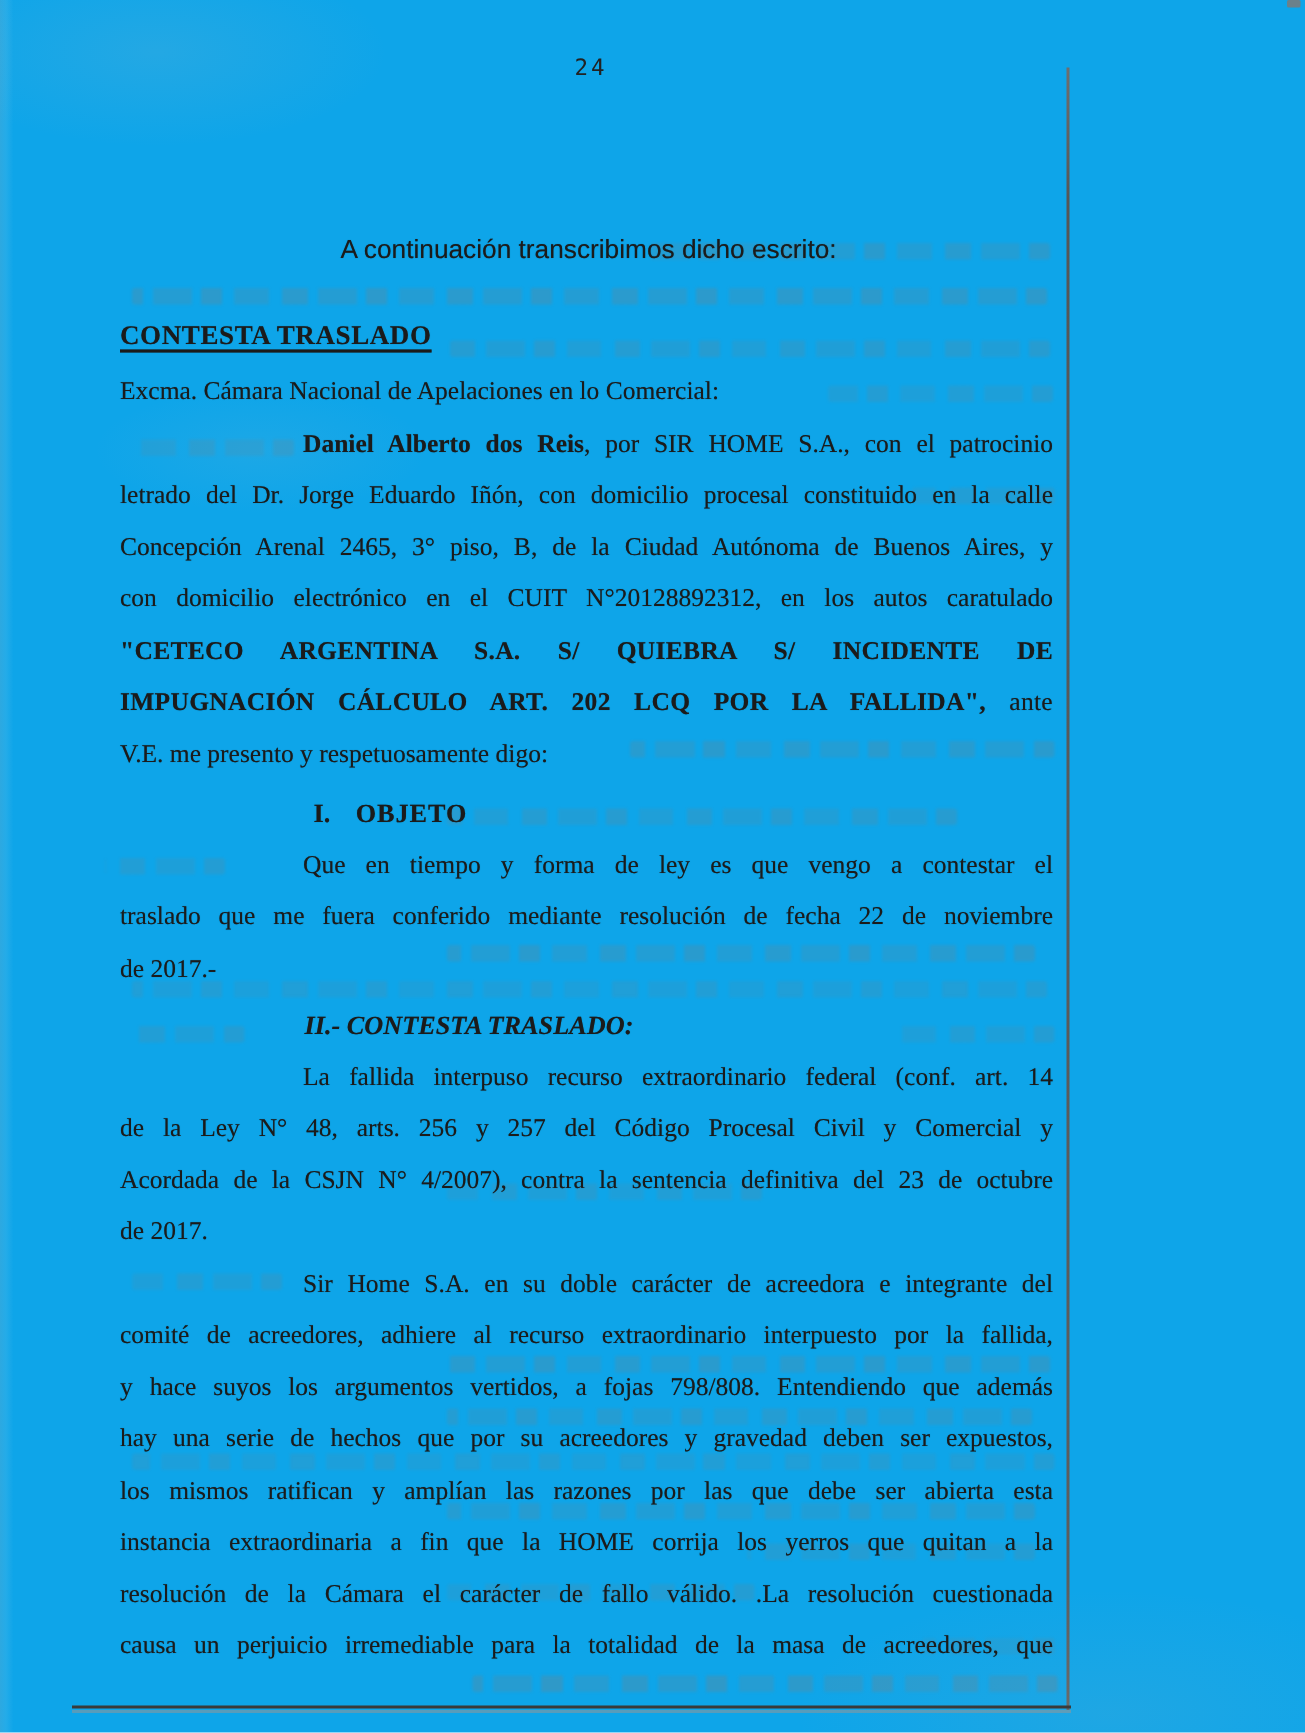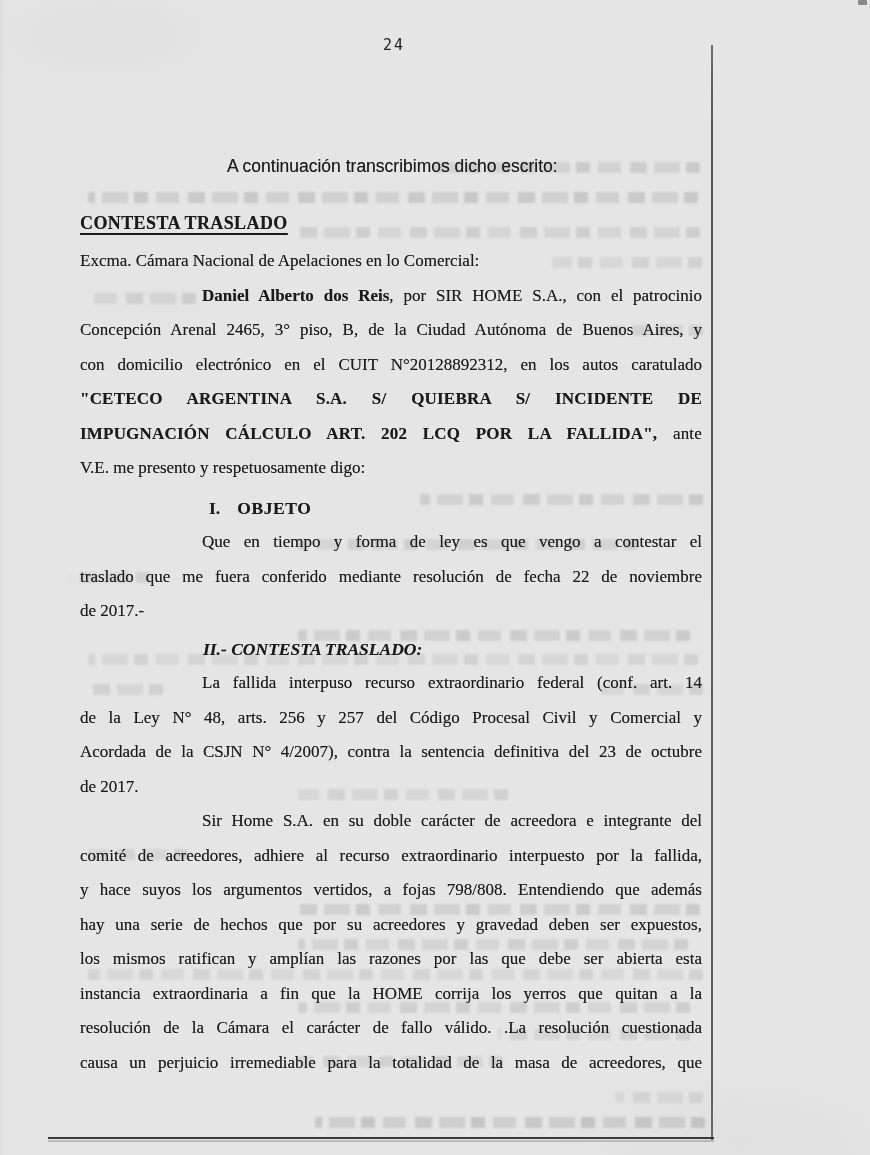--- a/index.html
+++ b/index.html
@@ -1,19 +1,19 @@
 <!DOCTYPE html>
 <html><head>
 <meta charset="utf-8">
 <style>
   html,body{margin:0;padding:0;background:#ffffff;}
   .page{
     position:relative;
     width:870px;height:1155px;
-    background:#e5e5e5;
+    background:#0ea5e9;
     overflow:hidden;
     font-family:"Liberation Serif", serif;
     color:#1b1b1b;
   }
   
   .page::before{
     content:"";position:absolute;inset:0;pointer-events:none;
     background:
       radial-gradient(220px 90px at 12% 3%, rgba(190,190,190,.12), transparent 70%),
       radial-gradient(300px 120px at 85% 99%, rgba(180,180,180,.10), transparent 70%),
@@ -122,20 +122,21 @@
   <div class="textblock">
 
     <div class="ln sans">A continuación transcribimos dicho escrito:</div>
 
     <div class="ln doc-title">CONTESTA TRASLADO</div>
 
     <div class="ln salutation">Excma. Cámara Nacional de Apelaciones en lo Comercial:</div>
 
     <div class="ln j ind"><span class="bd">Daniel Alberto dos Reis</span><span>, por SIR HOME S.A., con el patrocinio</span></div>
 
+    <div class="ln j">letrado del Dr. Jorge Eduardo Iñón, con domicilio procesal constituido en la calle</div>
     <div class="ln j">Concepción Arenal 2465, 3° piso, B, de la Ciudad Autónoma de Buenos Aires, y</div>
     <div class="ln j">con domicilio electrónico en el CUIT N°20128892312, en los autos caratulado</div>
 
     <div class="ln j bd caps">"CETECO ARGENTINA S.A. S/ QUIEBRA S/ INCIDENTE DE</div>
 
     <div class="ln j caps"><span class="bd">IMPUGNACIÓN CÁLCULO ART. 202 LCQ POR LA FALLIDA",</span><span> ante</span></div>
 
     <div class="ln">V.E. me presento y respetuosamente digo:</div>
 
     <div class="ln h2 h2-objeto"><span class="sec-num">I.</span><span class="sec-title">OBJETO</span></div>

